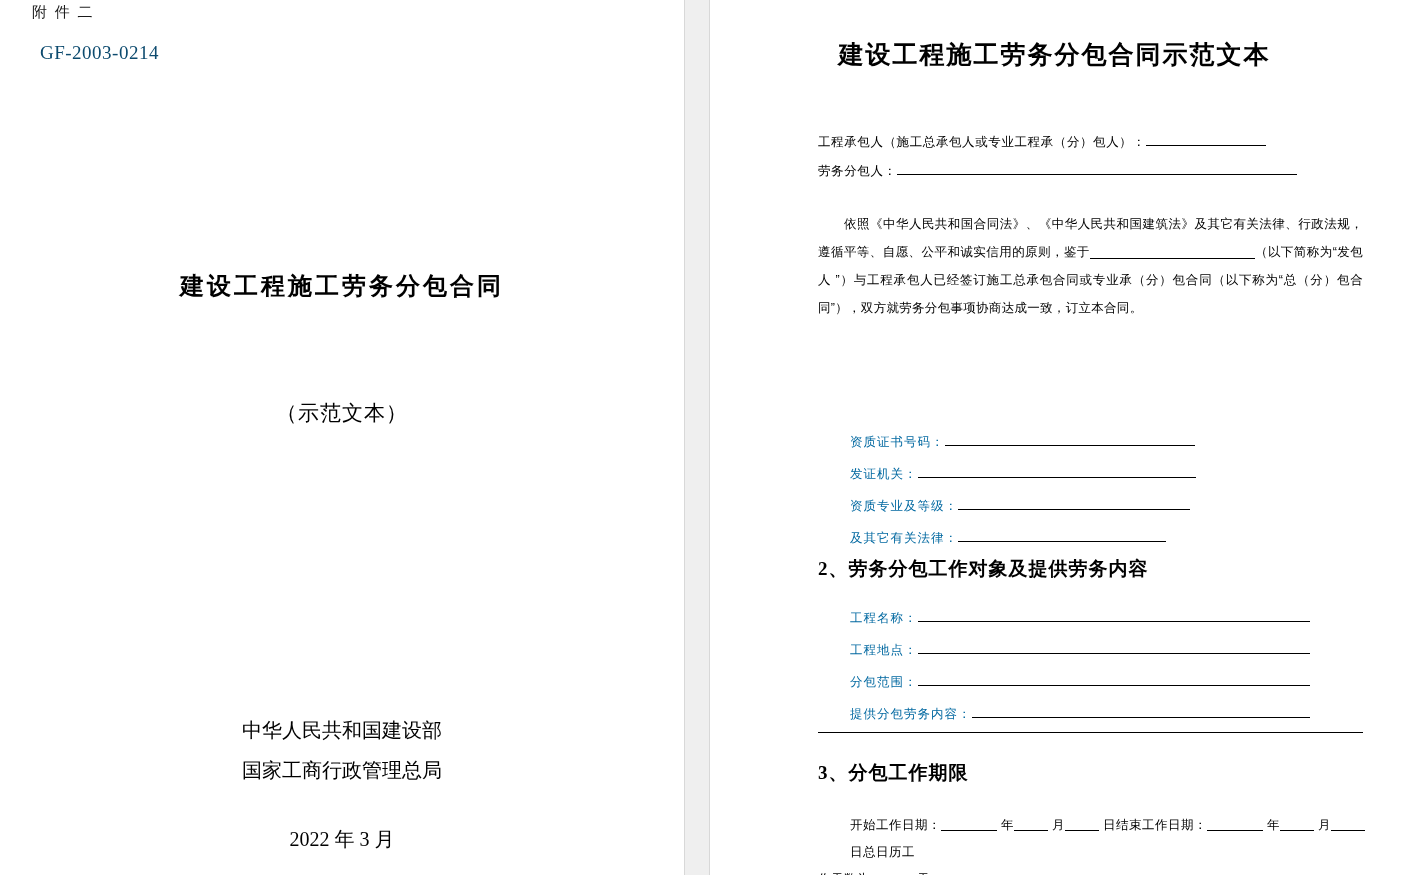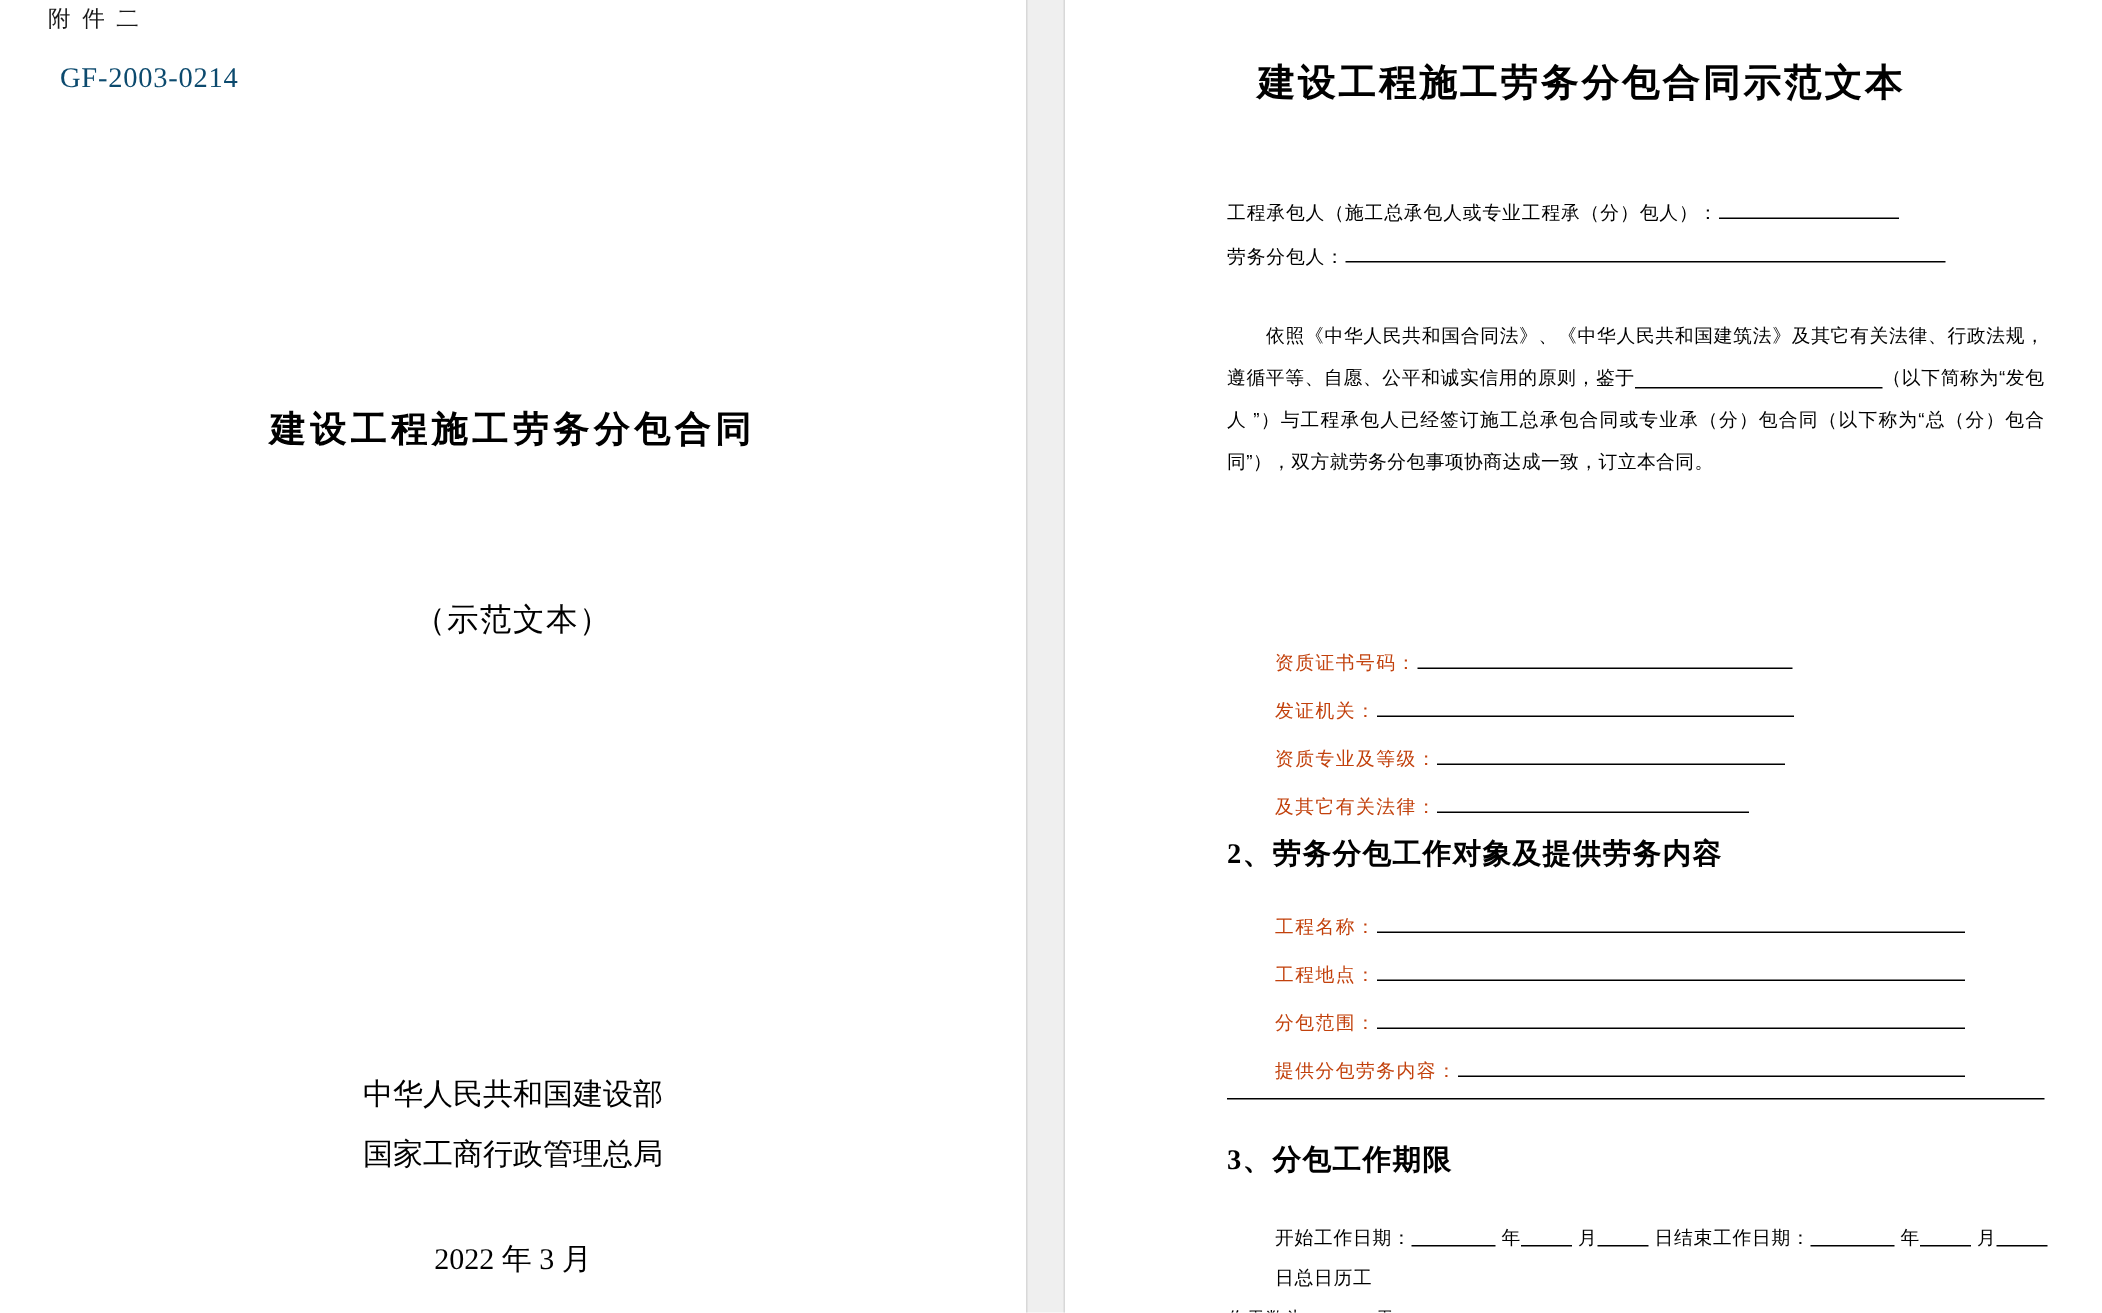--- a/index.html
+++ b/index.html
@@ -176,21 +176,21 @@
   .sec1 { top: 378px; }
   .sec1 .num { margin-right: 22px; }
   .sec2 { top: 556px; }
   .sec3 { top: 760px; }
 
   .field-list {
     position: absolute;
     left: 140px;
     font-family: "Liberation Sans", "DejaVu Sans", sans-serif;
     font-size: 12.5px;
-    color: #c2410c;
+    color: #0369a1;
   }
   .f1 { top: 432px; }
   .f2 { top: 608px; }
   .field-row {
     display: flex;
     align-items: baseline;
     margin-bottom: 13px;
     white-space: nowrap;
   }
   .field-label {

